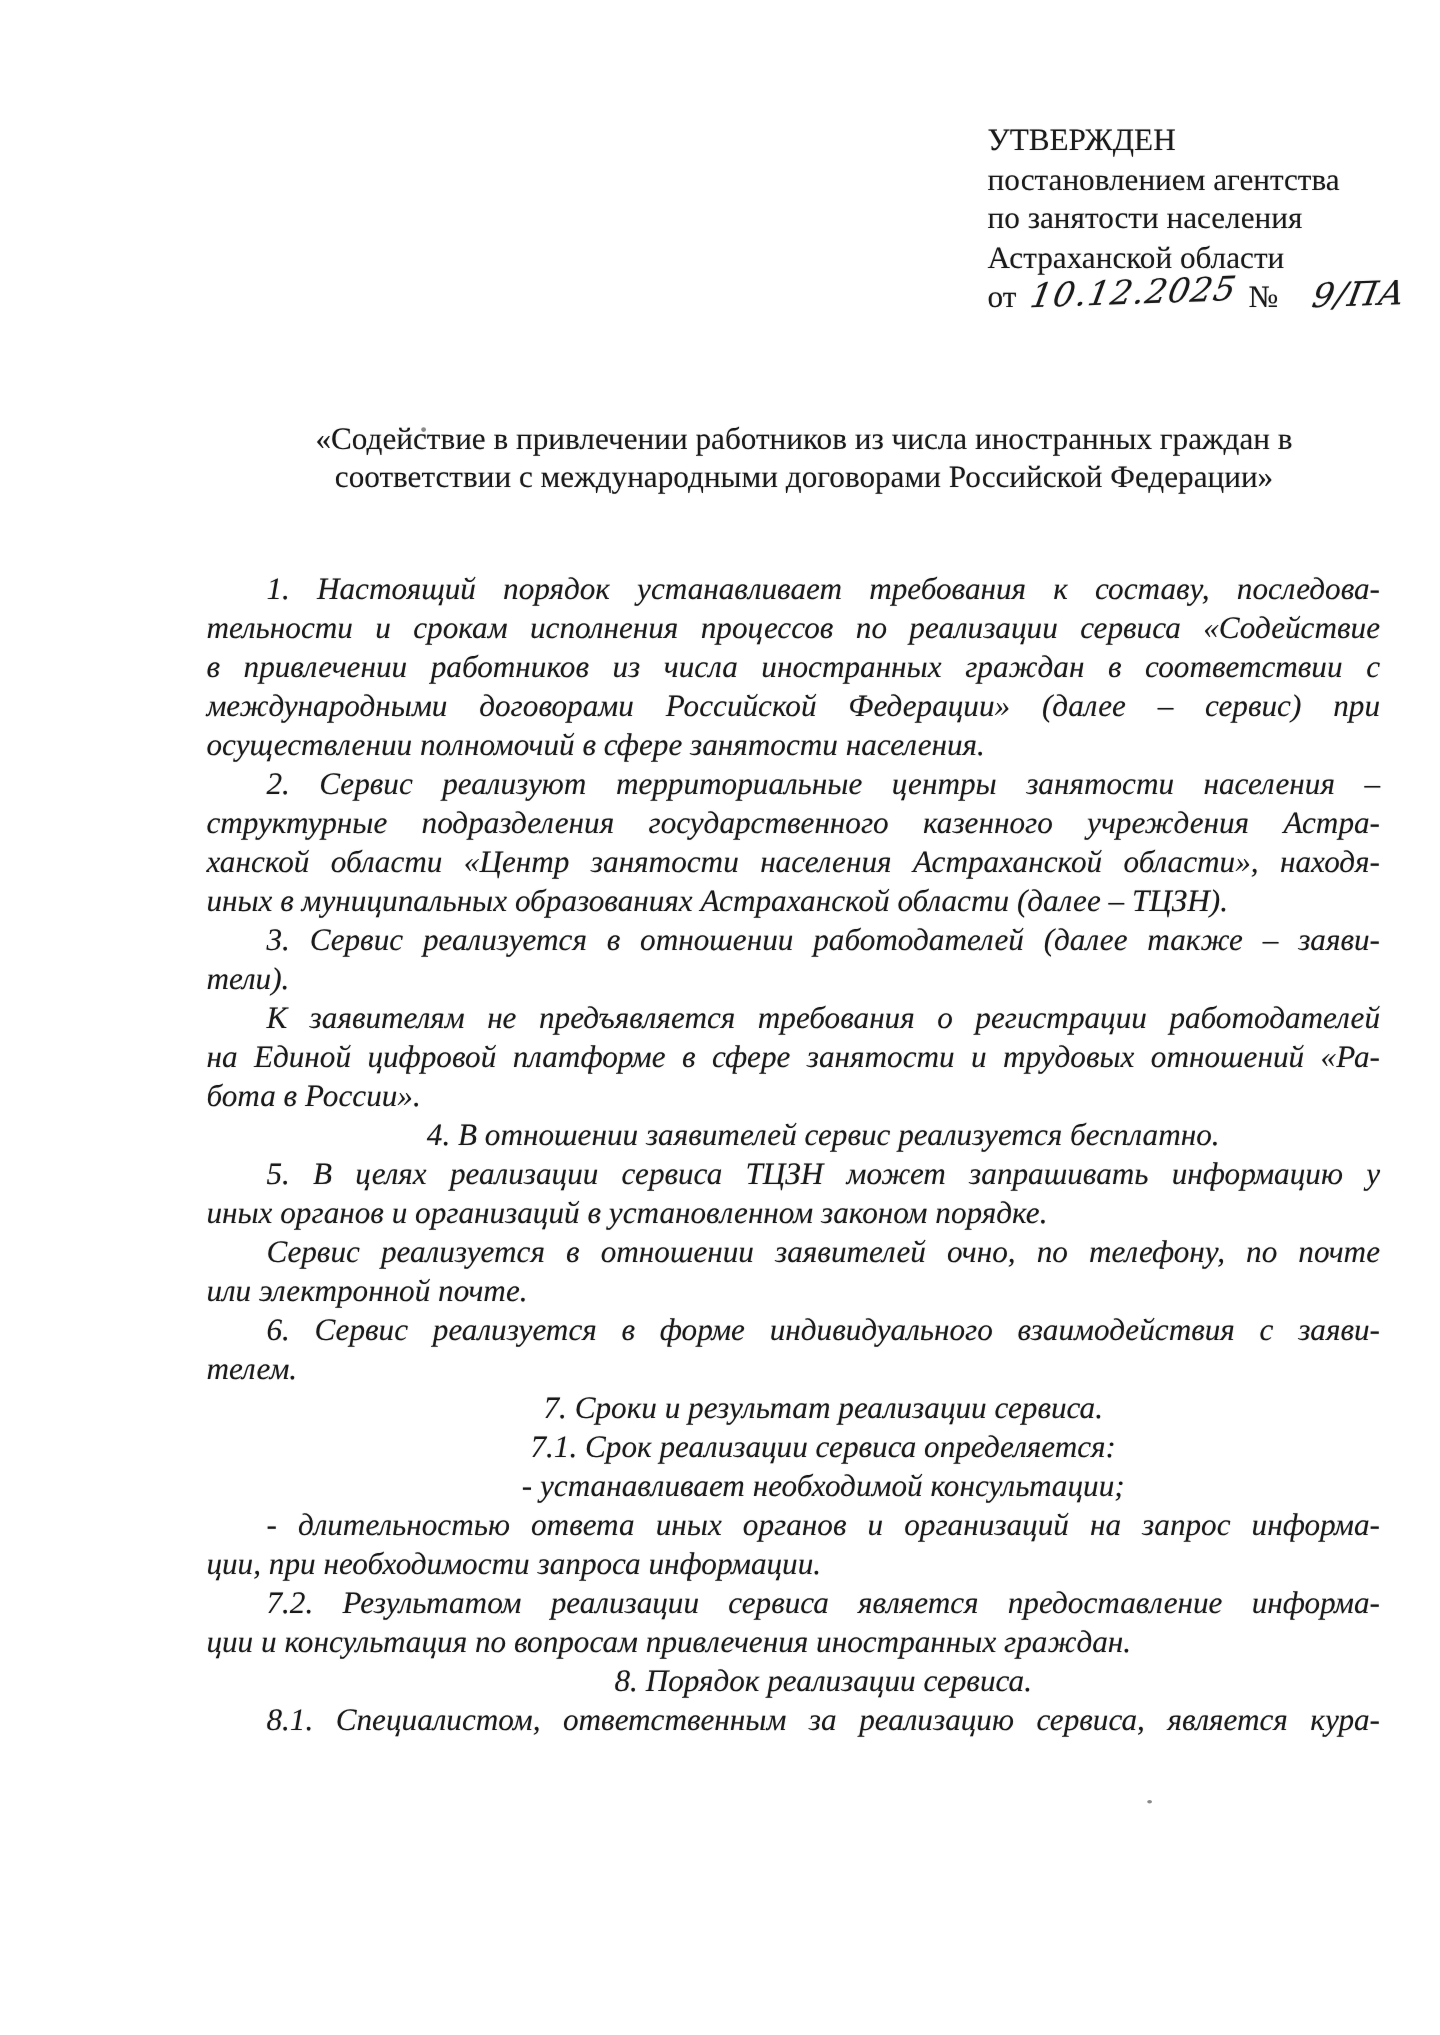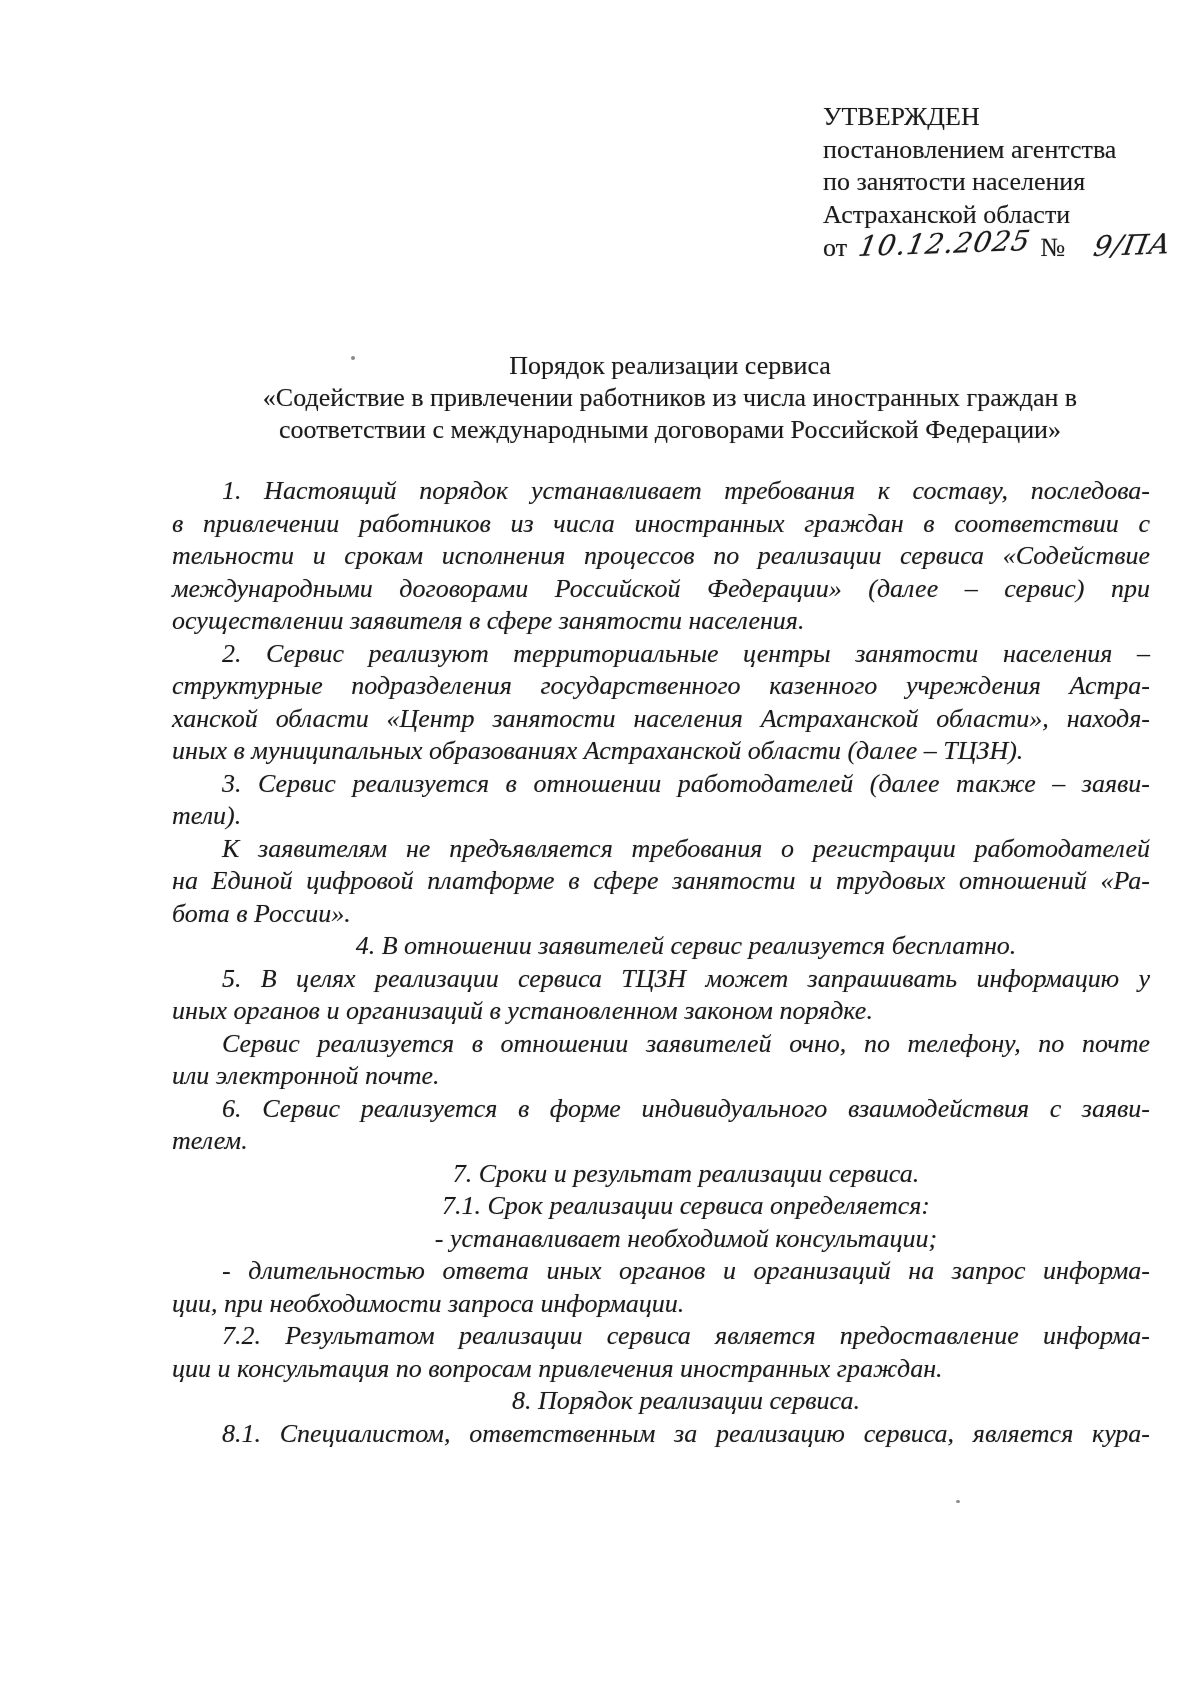--- a/index.html
+++ b/index.html
@@ -93,31 +93,30 @@
         <div class="appr-line">постановлением агентства</div>
         <div class="appr-line">по занятости населения</div>
         <div class="appr-line">Астраханской области</div>
       </div>
     <div class="date-line">
       <span>от</span><span class="hand hand-date">10.12.2025</span><span>№</span><span class="hand hand-num">9/ПА</span>
     </div>
   </div>
 
   <div class="title-block">
-      <div class="title-line">Порядок реализации сервиса</div>
       <div class="title-line">«Содействие в привлечении работников из числа иностранных граждан в</div>
       <div class="title-line">соответствии с международными договорами Российской Федерации»</div>
     </div>
 
   <div class="body-block">
       <div class="body-line j ind">1. Настоящий порядок устанавливает требования к составу, последова-</div>
+      <div class="body-line j">тельности и срокам исполнения процессов по реализации сервиса «Содействие</div>
       <div class="body-line j">в привлечении работников из числа иностранных граждан в соответствии с</div>
-      <div class="body-line j">тельности и срокам исполнения процессов по реализации сервиса «Содействие</div>
       <div class="body-line j">международными договорами Российской Федерации» (далее – сервис) при</div>
-      <div class="body-line">осуществлении заявителя в сфере занятости населения.</div>
+      <div class="body-line">осуществлении полномочий в сфере занятости населения.</div>
       <div class="body-line j ind">2. Сервис реализуют территориальные центры занятости населения –</div>
       <div class="body-line j">структурные подразделения государственного казенного учреждения Астра-</div>
       <div class="body-line j">ханской области «Центр занятости населения Астраханской области», находя-</div>
       <div class="body-line">иных в муниципальных образованиях Астраханской области (далее – ТЦЗН).</div>
       <div class="body-line j ind">3. Сервис реализуется в отношении работодателей (далее также – заяви-</div>
       <div class="body-line">тели).</div>
       <div class="body-line j ind">К заявителям не предъявляется требования о регистрации работодателей</div>
       <div class="body-line j">на Единой цифровой платформе в сфере занятости и трудовых отношений «Ра-</div>
       <div class="body-line">бота в России».</div>
       <div class="body-line ind">4. В отношении заявителей сервис реализуется бесплатно.</div>

